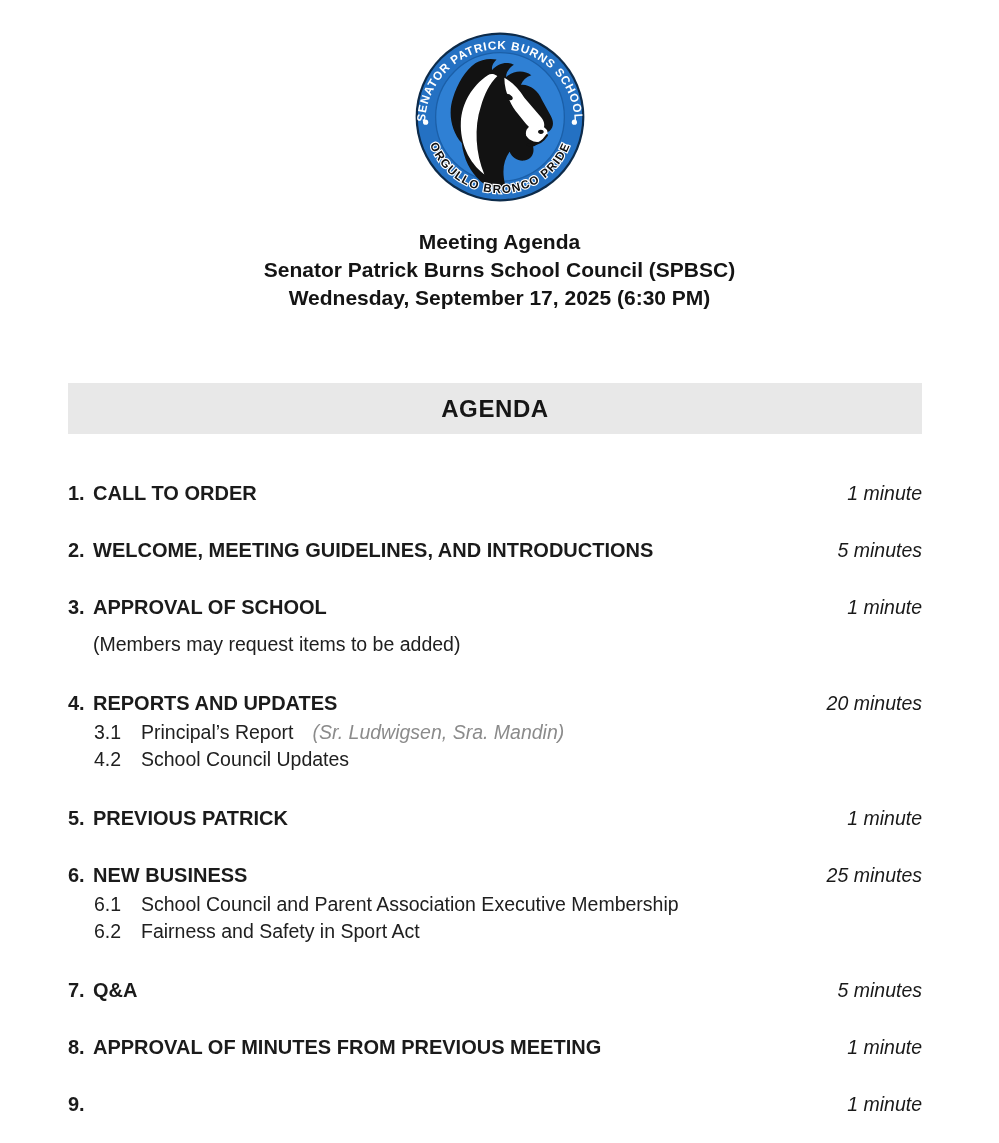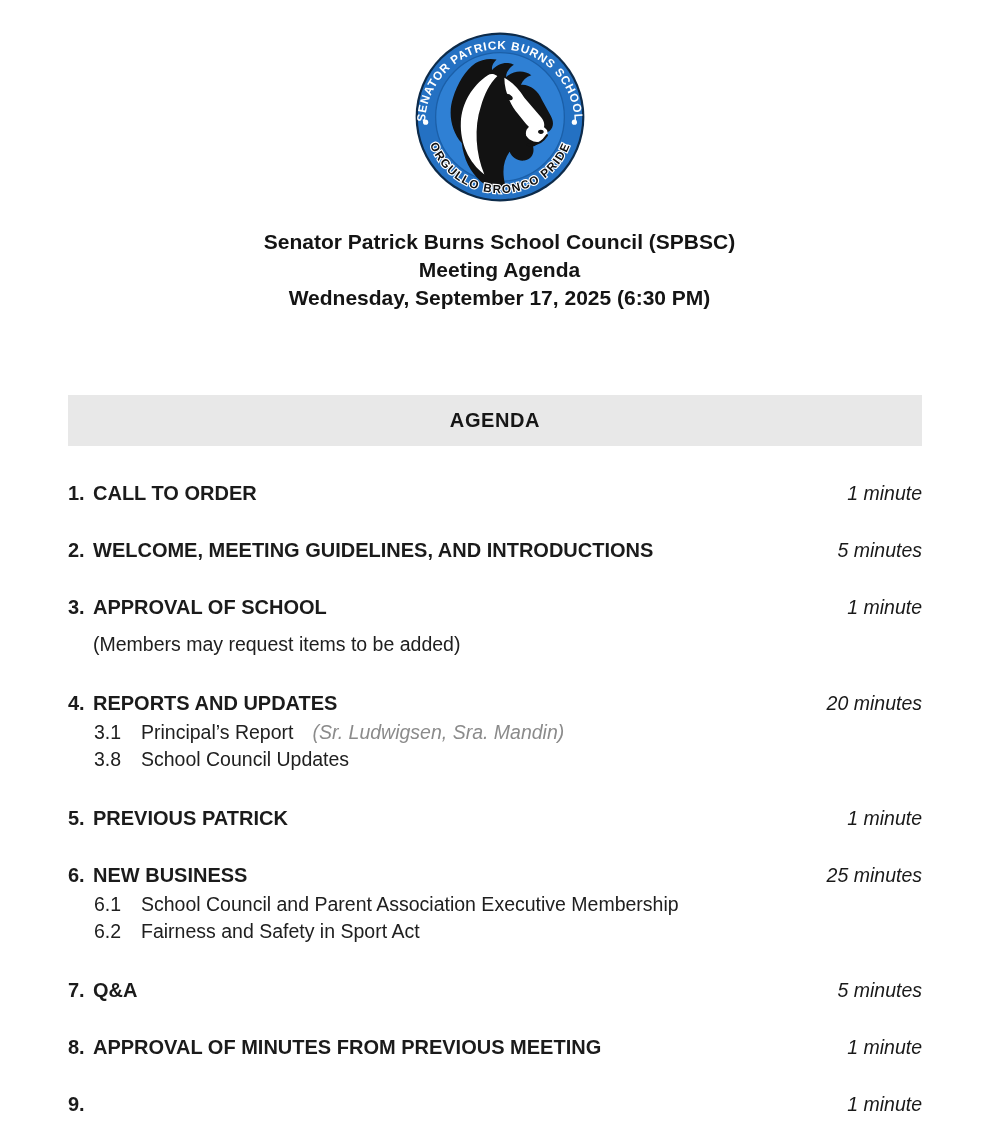--- a/index.html
+++ b/index.html
@@ -11,23 +11,23 @@
 
   .logo-wrap{position:absolute;top:30px;left:0;width:100%;display:flex;justify-content:center;}
   .logo-wrap svg{width:174px;height:174px;display:block;}
 
   .title-block{
     position:absolute;top:228px;left:0;width:100%;
     text-align:center;font-weight:bold;font-size:21px;line-height:28px;color:#141414;
   }
 
   .agenda-bar{
-    position:absolute;top:395px;left:68px;width:854px;height:51px;
+    position:absolute;top:383px;left:68px;width:854px;height:51px;
     background:#e8e8e8;display:flex;align-items:center;justify-content:center;
-    font-weight:bold;font-size:20px;letter-spacing:.6px;color:#161616;
+    font-weight:bold;font-size:24px;letter-spacing:.6px;color:#161616;
   }
 
   .items{position:absolute;top:482px;left:68px;width:854px;}
   .item{margin-bottom:34px;}
   .item-main{display:flex;align-items:baseline;line-height:23px;font-size:20px;}
   .num{font-weight:bold;width:25px;flex:none;}
   .ttl{font-weight:bold;}
   .dur{margin-left:auto;padding-left:18px;font-style:italic;font-weight:normal;
        font-size:19.5px;white-space:nowrap;color:#191919;}
   .note{font-size:19.5px;line-height:27px;margin-top:12px;padding-left:25px;color:#202020;}
@@ -87,22 +87,22 @@
       </text>
       <text font-family="Liberation Sans, sans-serif" font-size="13.5" font-weight="bold" fill="#101010" stroke="#ffffff" stroke-width="2.6" paint-order="stroke" letter-spacing="1.6">
         <textPath href="#arcBottom" startOffset="50%" text-anchor="middle">ORGULLO BRONCO PRIDE</textPath>
       </text>
       <circle cx="14.5" cy="106" r="3" fill="#ffffff"></circle>
       <circle cx="185.5" cy="106" r="3" fill="#ffffff"></circle>
     </svg>
   </div>
 
   <div class="title-block">
+    <div>Meeting Agenda</div>
     <div>Senator Patrick Burns School Council (SPBSC)</div>
-    <div>Meeting Agenda</div>
     <div>Wednesday, September 17, 2025 (6:30 PM)</div>
   </div>
 
   <div class="agenda-bar">
     <span>AGENDA</span>
   </div>
 
   <div class="items">
 
     <div class="item">
@@ -135,21 +135,21 @@
         <span class="num">4.</span>
         <span class="ttl">REPORTS AND UPDATES</span>
         <span class="dur">20 minutes</span>
       </div>
       <div class="subs">
         <div class="sub">
           <span class="sub-num">3.1</span>
           <span><span>Principal’s Report</span><span class="ann">(Sr. Ludwigsen, Sra. Mandin)</span></span>
         </div>
         <div class="sub">
-          <span class="sub-num">3.8</span>
+          <span class="sub-num">4.2</span>
           <span>School Council Updates</span>
         </div>
       </div>
     </div>
 
     <div class="item">
       <div class="item-main">
         <span class="num">5.</span>
         <span class="ttl">PREVIOUS PATRICK</span>
         <span class="dur">1 minute</span>

